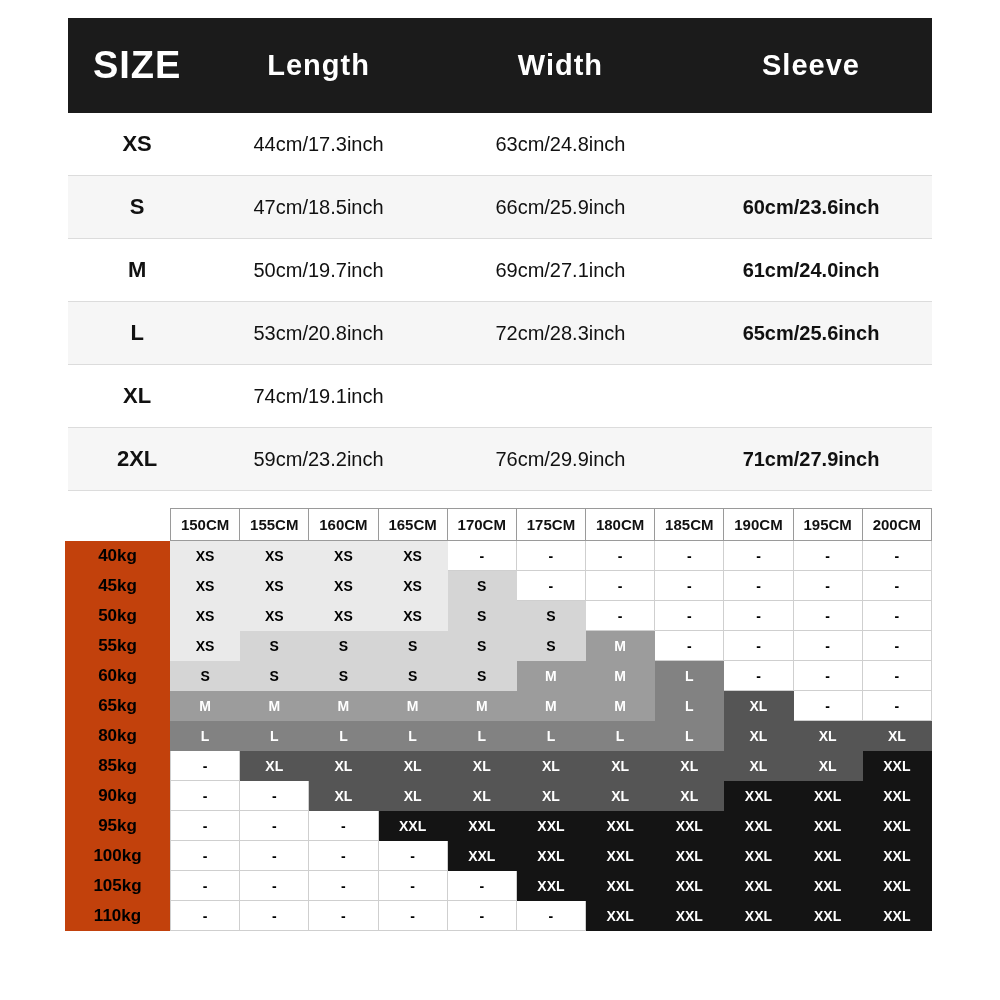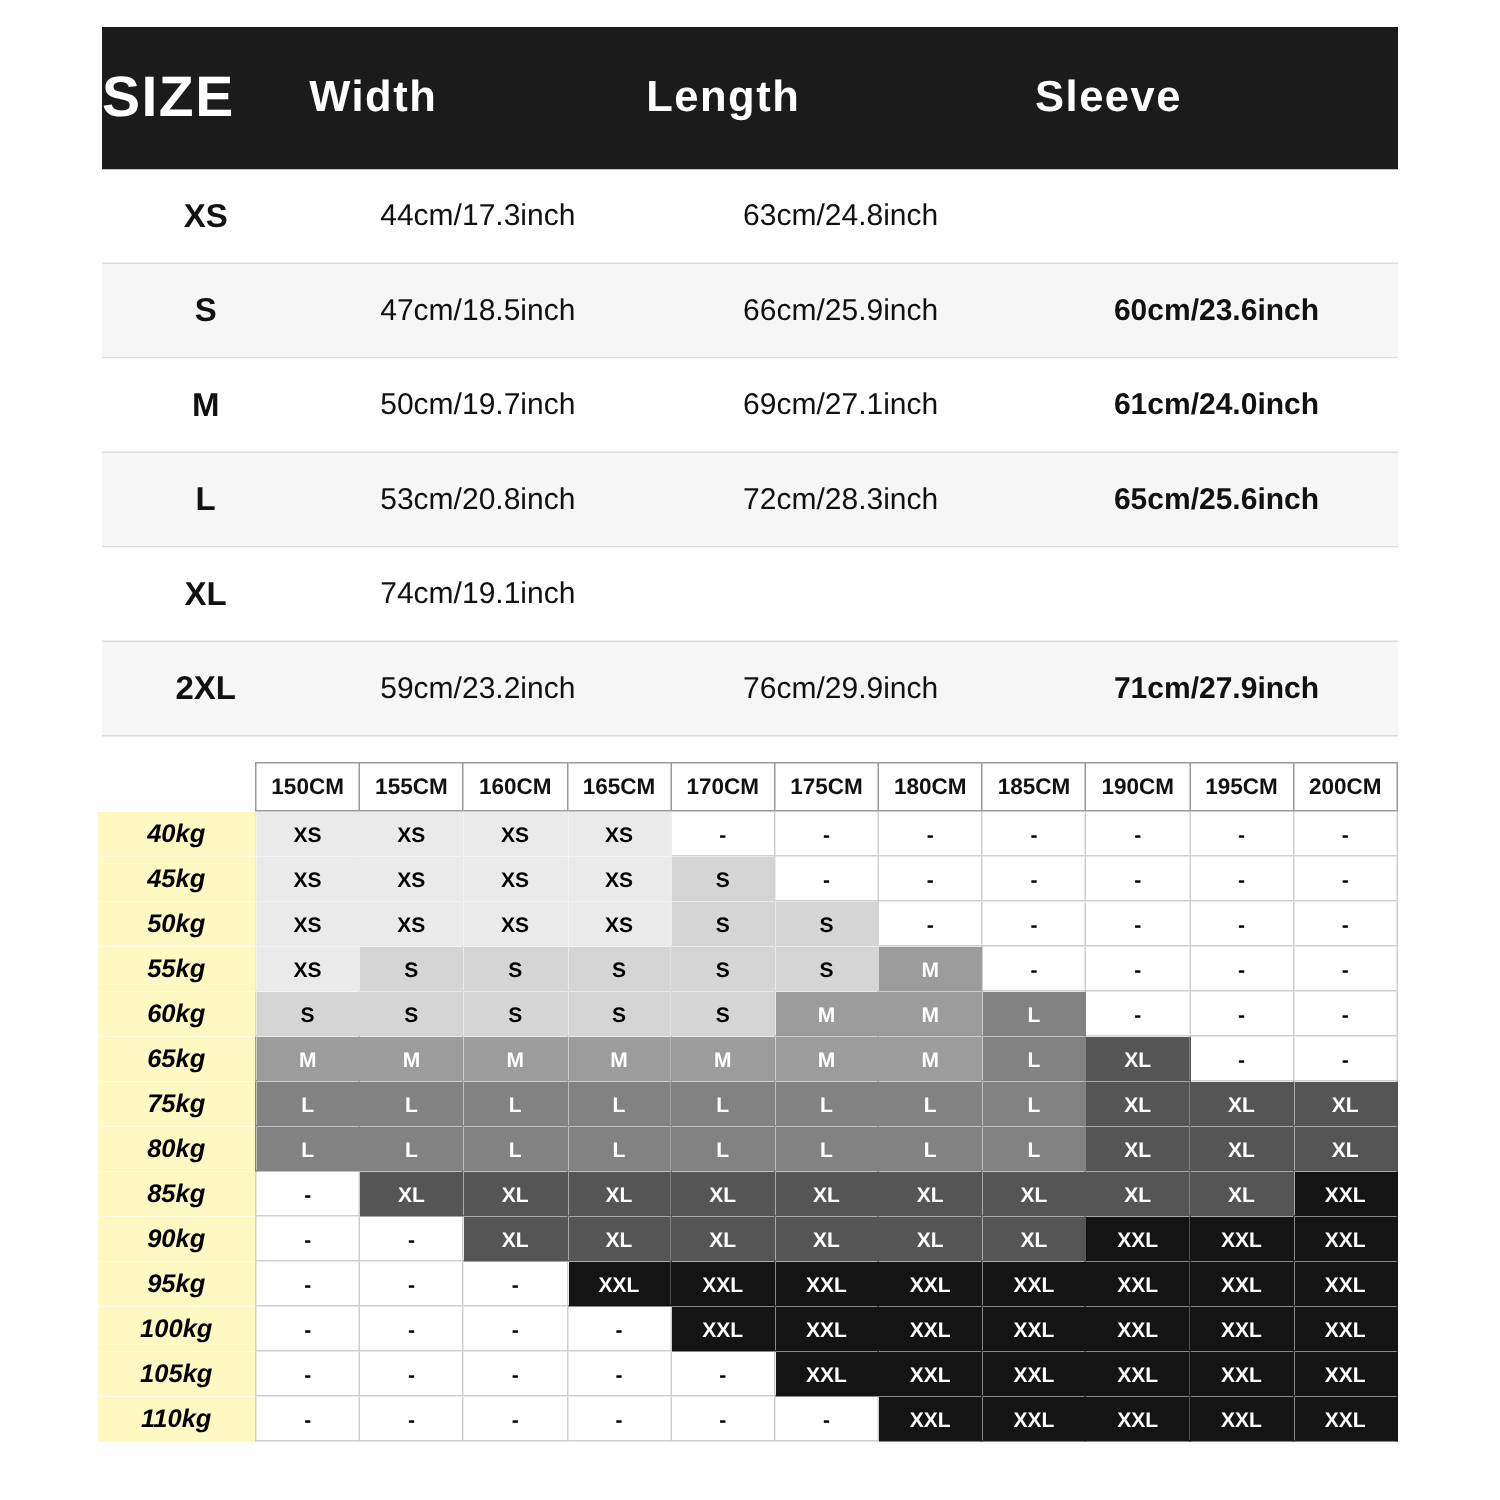--- a/index.html
+++ b/index.html
@@ -18,20 +18,21 @@
   .size-table { margin: 18px 68px 0 68px; }
   .size-header {
     display: grid;
     grid-template-columns: 16% 26% 30% 28%;
     align-items: center;
     background: #1b1b1b;
     color: #ffffff;
     height: 95px;
   }
   .size-header .h {
+    text-align: center;
     font-size: 29px;
     font-weight: 600;
     letter-spacing: 1px;
   }
   .size-header .h.size { font-size: 38px; font-weight: bold; }
 
   .size-row {
     display: grid;
     grid-template-columns: 16% 26% 30% 28%;
     align-items: center;
@@ -67,35 +68,34 @@
   }
   table.matrix thead th.corner { border: none; background: #ffffff; }
   table.matrix td {
     height: 29px;
     font-size: 14px;
     border: 1px solid #cfcfcf;
   }
   table.matrix td.wcol {
     border: none;
     font-size: 17px;
-    background: #fef9c3;
+    background: #c2410c;
     color: #000000;
-    font-style: italic;
   }
 </style>
 </head>
 <body>
 
 <div class="page">
 
   <div class="size-table">
     <div class="size-header">
       <div class="h size">SIZE</div>
+      <div class="h">Length</div>
       <div class="h">Width</div>
-      <div class="h">Length</div>
       <div class="h">Sleeve</div>
     </div>
     <div id="size-rows">
         <div class="size-row">
           <div class="cell size">XS</div>
           <div class="cell width">44cm/17.3inch</div>
           <div class="cell length">63cm/24.8inch</div>
         </div>
         <div class="size-row alt">
           <div class="cell size">S</div>
@@ -224,34 +224,20 @@
           <td style="background: rgb(156, 156, 156); color: rgb(255, 255, 255); border-color: rgb(156, 156, 156);">M</td>
           <td style="background: rgb(156, 156, 156); color: rgb(255, 255, 255); border-color: rgb(156, 156, 156);">M</td>
           <td style="background: rgb(156, 156, 156); color: rgb(255, 255, 255); border-color: rgb(156, 156, 156);">M</td>
           <td style="background: rgb(156, 156, 156); color: rgb(255, 255, 255); border-color: rgb(156, 156, 156);">M</td>
           <td style="background: rgb(130, 130, 130); color: rgb(255, 255, 255); border-color: rgb(130, 130, 130);">L</td>
           <td style="background: rgb(85, 85, 85); color: rgb(255, 255, 255); border-color: rgb(85, 85, 85);">XL</td>
           <td style="background: rgb(255, 255, 255); color: rgb(0, 0, 0);">-</td>
           <td style="background: rgb(255, 255, 255); color: rgb(0, 0, 0);">-</td>
         </tr>
         <tr>
-          <td class="wcol">75kg</td>
-          <td style="background: rgb(130, 130, 130); color: rgb(255, 255, 255); border-color: rgb(130, 130, 130);">L</td>
-          <td style="background: rgb(130, 130, 130); color: rgb(255, 255, 255); border-color: rgb(130, 130, 130);">L</td>
-          <td style="background: rgb(130, 130, 130); color: rgb(255, 255, 255); border-color: rgb(130, 130, 130);">L</td>
-          <td style="background: rgb(130, 130, 130); color: rgb(255, 255, 255); border-color: rgb(130, 130, 130);">L</td>
-          <td style="background: rgb(130, 130, 130); color: rgb(255, 255, 255); border-color: rgb(130, 130, 130);">L</td>
-          <td style="background: rgb(130, 130, 130); color: rgb(255, 255, 255); border-color: rgb(130, 130, 130);">L</td>
-          <td style="background: rgb(130, 130, 130); color: rgb(255, 255, 255); border-color: rgb(130, 130, 130);">L</td>
-          <td style="background: rgb(130, 130, 130); color: rgb(255, 255, 255); border-color: rgb(130, 130, 130);">L</td>
-          <td style="background: rgb(85, 85, 85); color: rgb(255, 255, 255); border-color: rgb(85, 85, 85);">XL</td>
-          <td style="background: rgb(85, 85, 85); color: rgb(255, 255, 255); border-color: rgb(85, 85, 85);">XL</td>
-          <td style="background: rgb(85, 85, 85); color: rgb(255, 255, 255); border-color: rgb(85, 85, 85);">XL</td>
-        </tr>
-        <tr>
           <td class="wcol">80kg</td>
           <td style="background: rgb(130, 130, 130); color: rgb(255, 255, 255); border-color: rgb(130, 130, 130);">L</td>
           <td style="background: rgb(130, 130, 130); color: rgb(255, 255, 255); border-color: rgb(130, 130, 130);">L</td>
           <td style="background: rgb(130, 130, 130); color: rgb(255, 255, 255); border-color: rgb(130, 130, 130);">L</td>
           <td style="background: rgb(130, 130, 130); color: rgb(255, 255, 255); border-color: rgb(130, 130, 130);">L</td>
           <td style="background: rgb(130, 130, 130); color: rgb(255, 255, 255); border-color: rgb(130, 130, 130);">L</td>
           <td style="background: rgb(130, 130, 130); color: rgb(255, 255, 255); border-color: rgb(130, 130, 130);">L</td>
           <td style="background: rgb(130, 130, 130); color: rgb(255, 255, 255); border-color: rgb(130, 130, 130);">L</td>
           <td style="background: rgb(130, 130, 130); color: rgb(255, 255, 255); border-color: rgb(130, 130, 130);">L</td>
           <td style="background: rgb(85, 85, 85); color: rgb(255, 255, 255); border-color: rgb(85, 85, 85);">XL</td>

